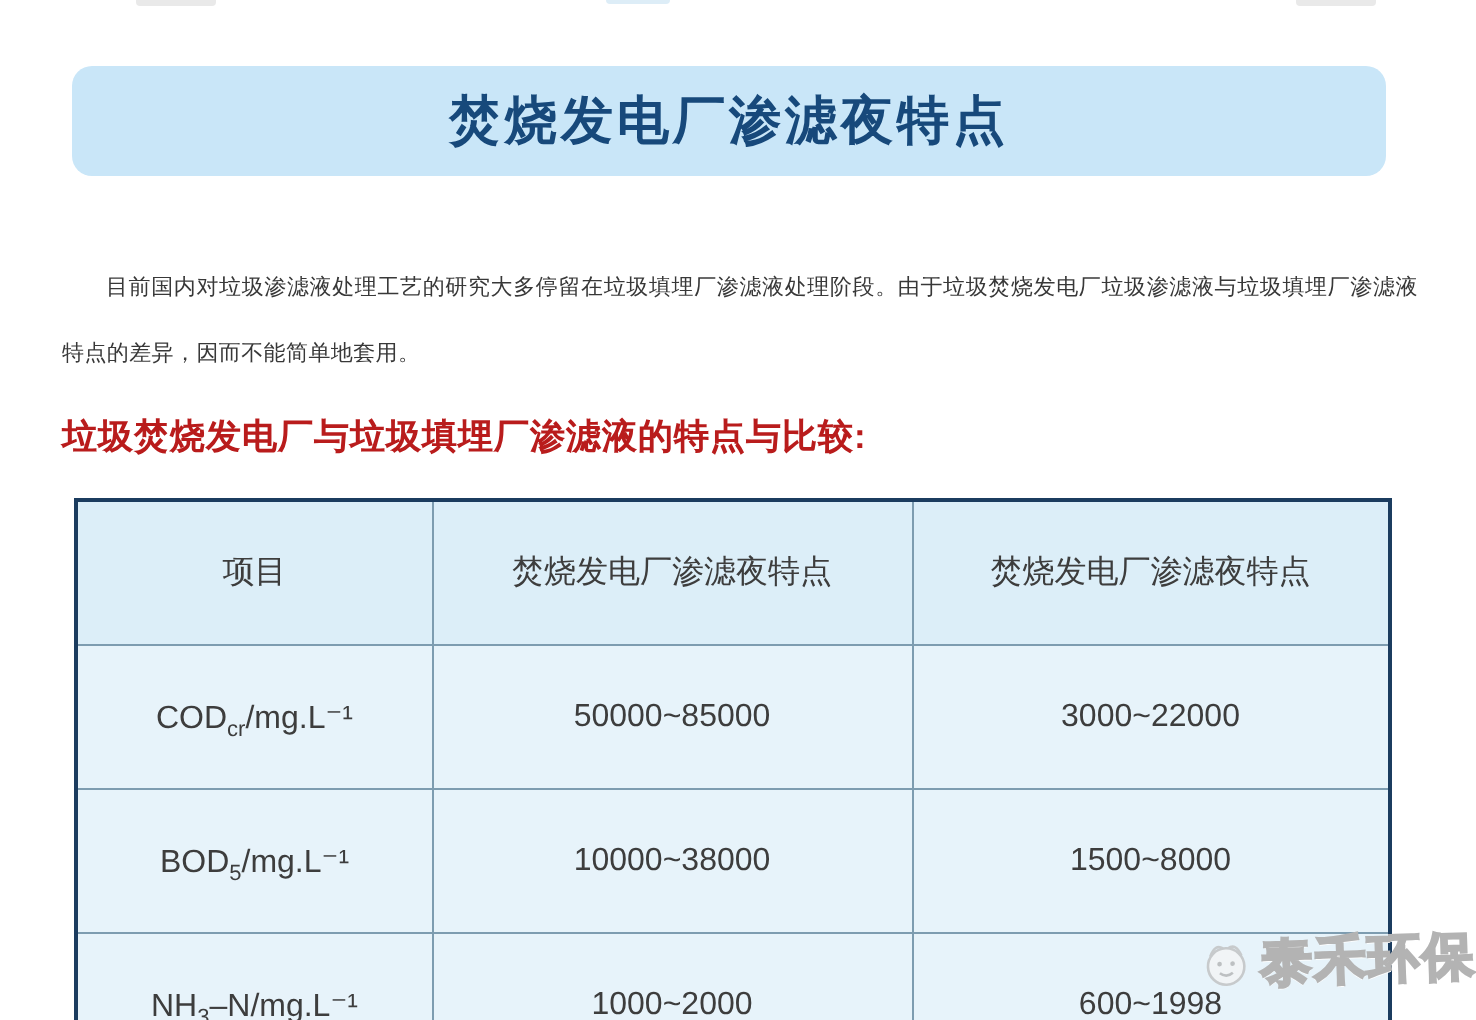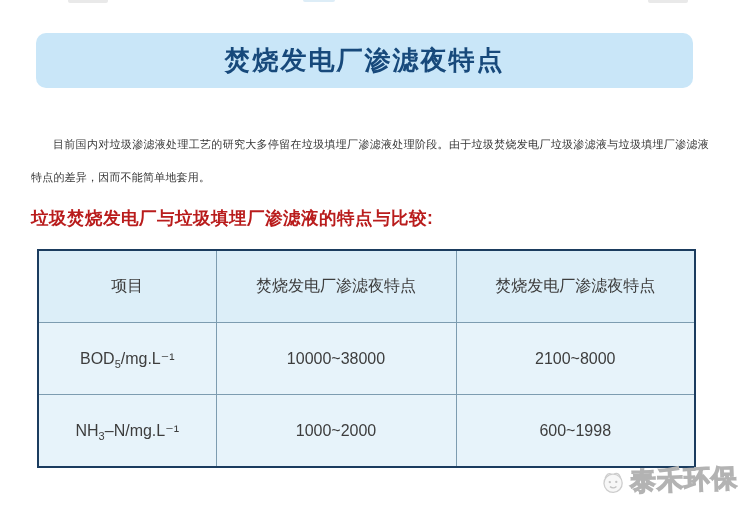--- a/index.html
+++ b/index.html
@@ -92,23 +92,28 @@
     </colgroup>
   <thead>
     <tr>
       <th>项目</th>
       <th>焚烧发电厂渗滤夜特点</th>
       <th>焚烧发电厂渗滤夜特点</th>
     </tr>
   </thead>
   <tbody>
     <tr>
+      <td><span>COD</span><sub>cr</sub><span>/mg.L⁻¹</span></td>
+      <td>50000~85000</td>
+      <td>3000~22000</td>
+    </tr>
+    <tr>
       <td><span>BOD</span><sub>5</sub><span>/mg.L⁻¹</span></td>
       <td>10000~38000</td>
-      <td>2100~8000</td>
+      <td>1500~8000</td>
     </tr>
     <tr>
       <td><span>NH</span><sub>3</sub><span>–N/mg.L⁻¹</span></td>
       <td>1000~2000</td>
       <td>600~1998</td>
     </tr>
   </tbody>
 </table>
 
 <div class="watermark">

